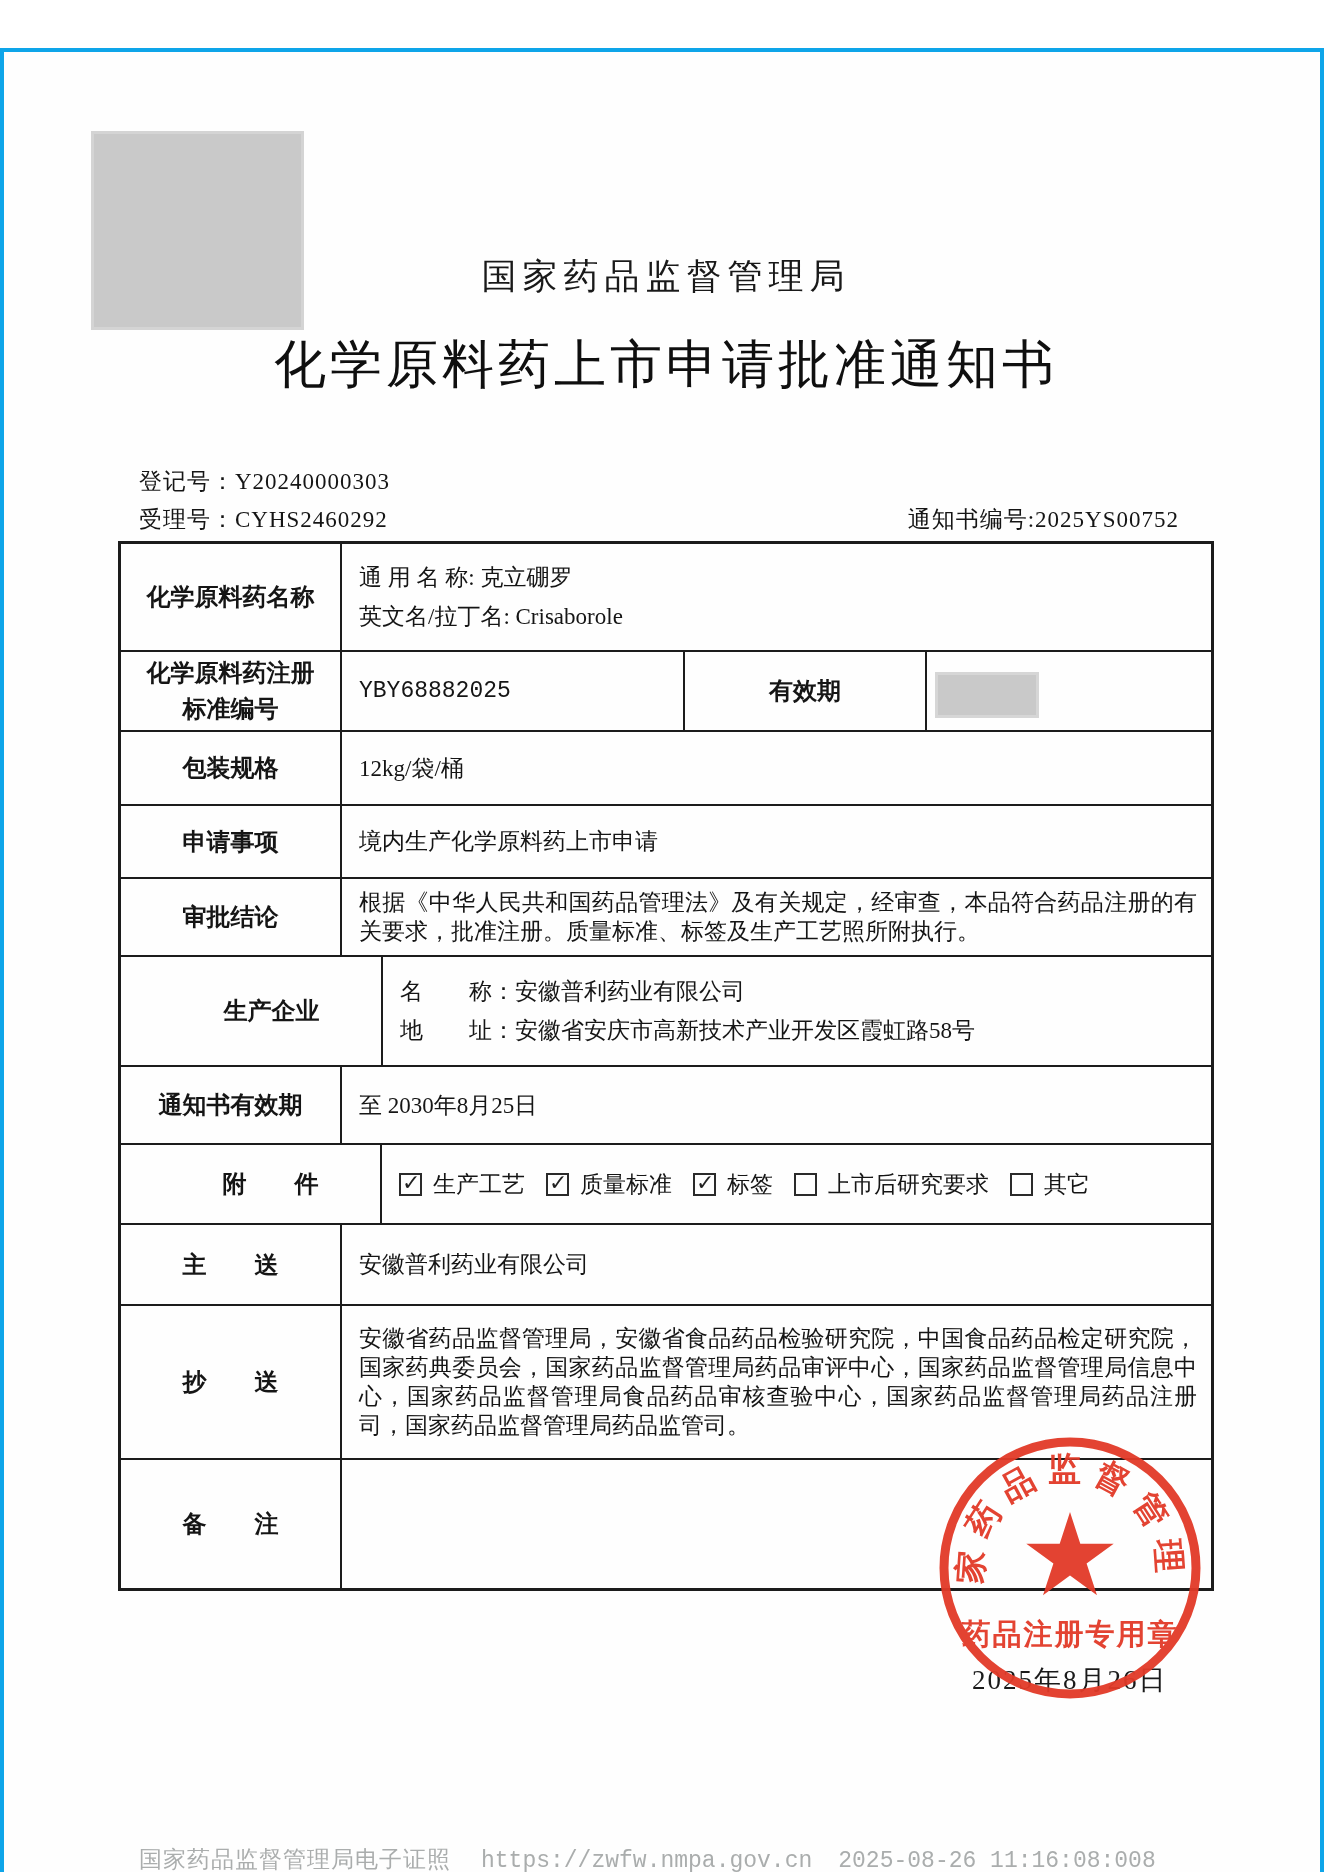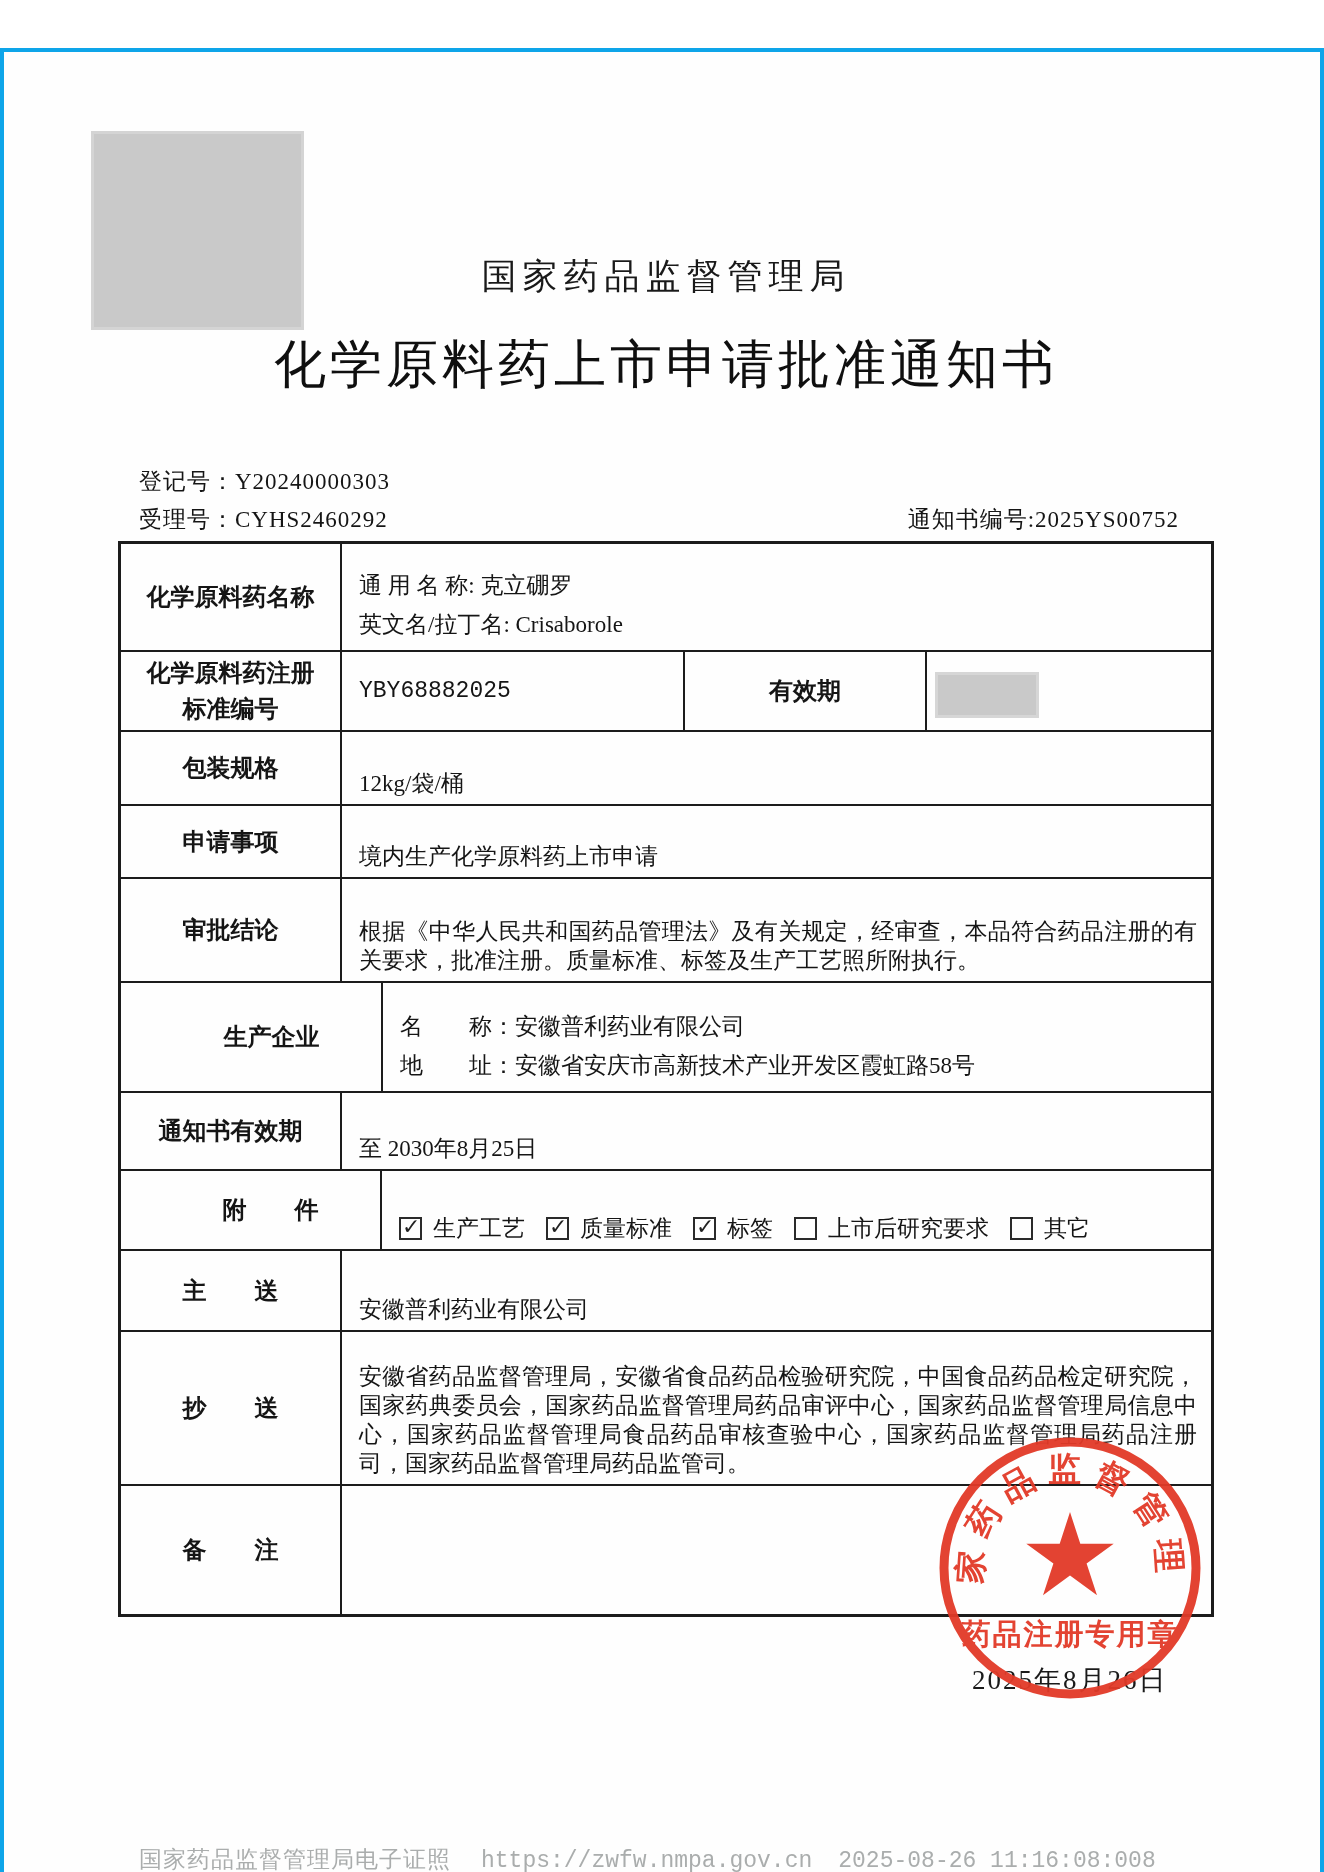--- a/index.html
+++ b/index.html
@@ -40,41 +40,41 @@
     border:3px solid var(--line);
   }
   .t-row{display:flex;box-sizing:border-box;border-bottom:2px solid var(--line);}
   .t-row:last-child{border-bottom:none;}
   .t-label{
     width:221px;flex:0 0 221px;box-sizing:border-box;border-right:2px solid var(--line);
     display:flex;align-items:center;justify-content:center;text-align:center;
     font-size:24px;font-weight:700;line-height:36px;padding:0 6px;
   }
   .t-content{
-    flex:1 1 auto;box-sizing:border-box;display:flex;flex-direction:column;justify-content:flex-end;
+    flex:1 1 auto;box-sizing:border-box;display:flex;flex-direction:column;justify-content:center;
     padding:6px 14px 6px 17px;font-size:23px;line-height:29px;
   }
   .t-content .vline{margin:5px 0;}
   .cell-mid{
     flex:0 0 343px;width:343px;box-sizing:border-box;border-right:2px solid var(--line);
     display:flex;align-items:center;padding-left:17px;font-size:23px;font-family:Liberation Mono, monospace;
   }
   .cell-validity{
     flex:0 0 242px;width:242px;box-sizing:border-box;border-right:2px solid var(--line);
     display:flex;align-items:center;justify-content:center;font-size:24px;font-weight:700;
   }
   .cell-redact{flex:1 1 auto;position:relative;}
   .validity-redact{
     position:absolute;left:8px;top:20px;width:104px;height:46px;background:var(--gray-redact);
     box-shadow:inset 0 0 0 3px #d6d6d6;
   }
   .just{ text-align:justify;text-justify:inter-ideograph; }
   
   .r1{height:108px;} .r2{height:80px;} .r3{height:74px;} .r4{height:73px;}
-  .r5{height:104px;} .r6{height:110px;padding-left:41px;} .r7{height:78px;} .r8{height:80px;padding-left:40px;}
+  .r5{height:78px;} .r6{height:110px;padding-left:41px;} .r7{height:78px;} .r8{height:80px;padding-left:40px;}
   .r9{height:81px;} .r10{height:154px;} .r11{height:128px;}
   
   .cb-row{display:flex;align-items:center;flex-wrap:nowrap;}
   .cb-item{display:flex;align-items:center;margin-right:21px;}
   .cb-box{
     position:relative;width:19px;height:19px;border:2px solid #2a2a2a;margin-right:11px;
     flex:0 0 auto;
   }
   .cb-mark{
     position:absolute;left:1px;top:-7px;font-size:22px;font-weight:400;color:#222;

